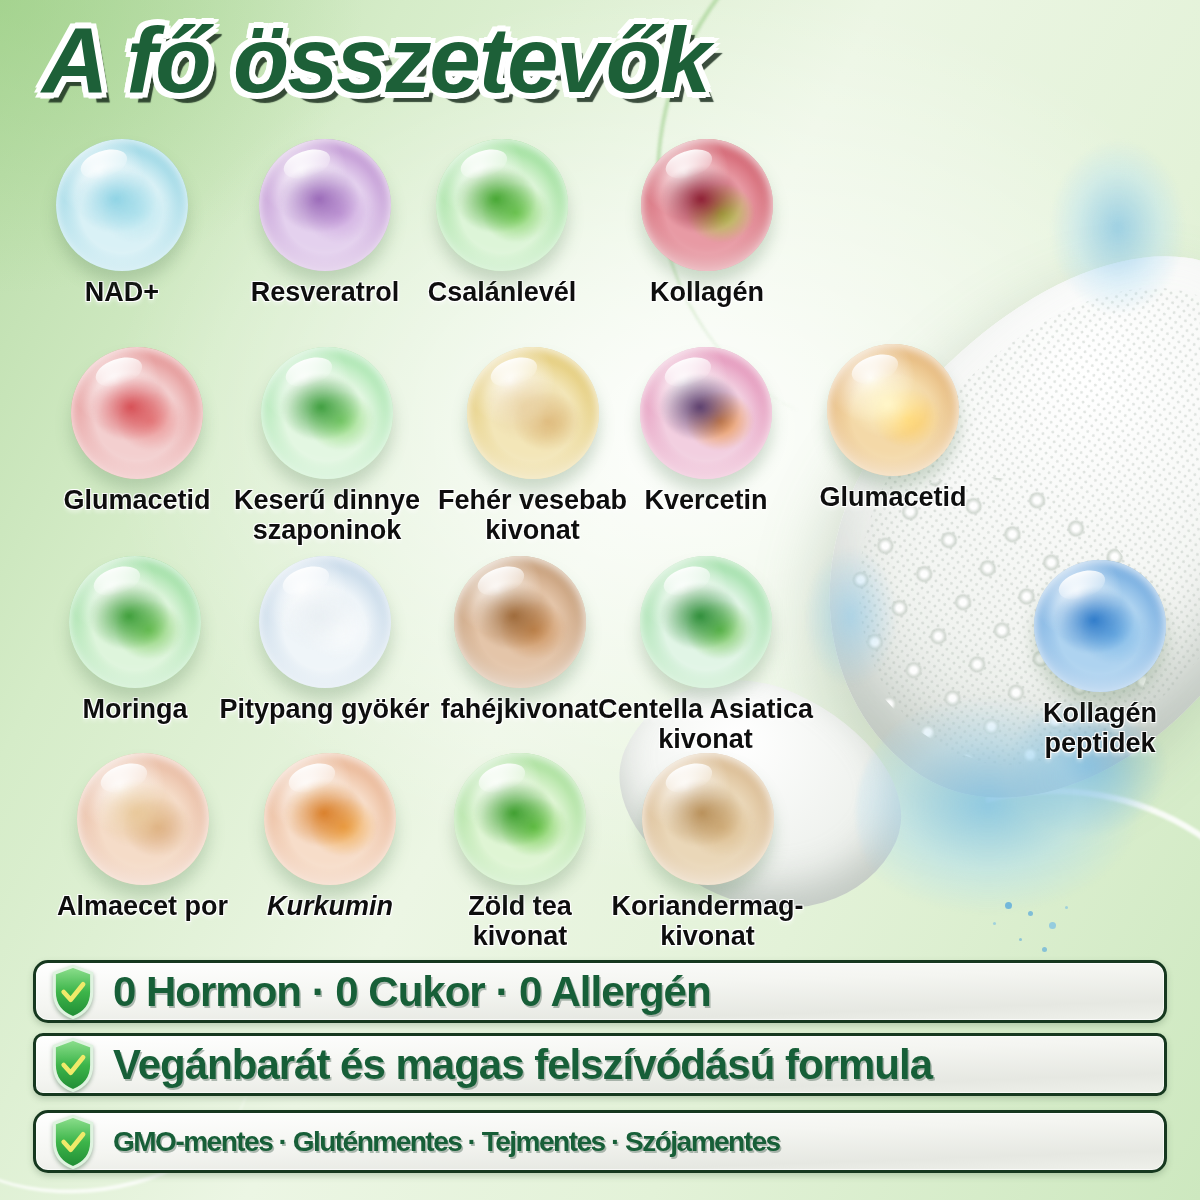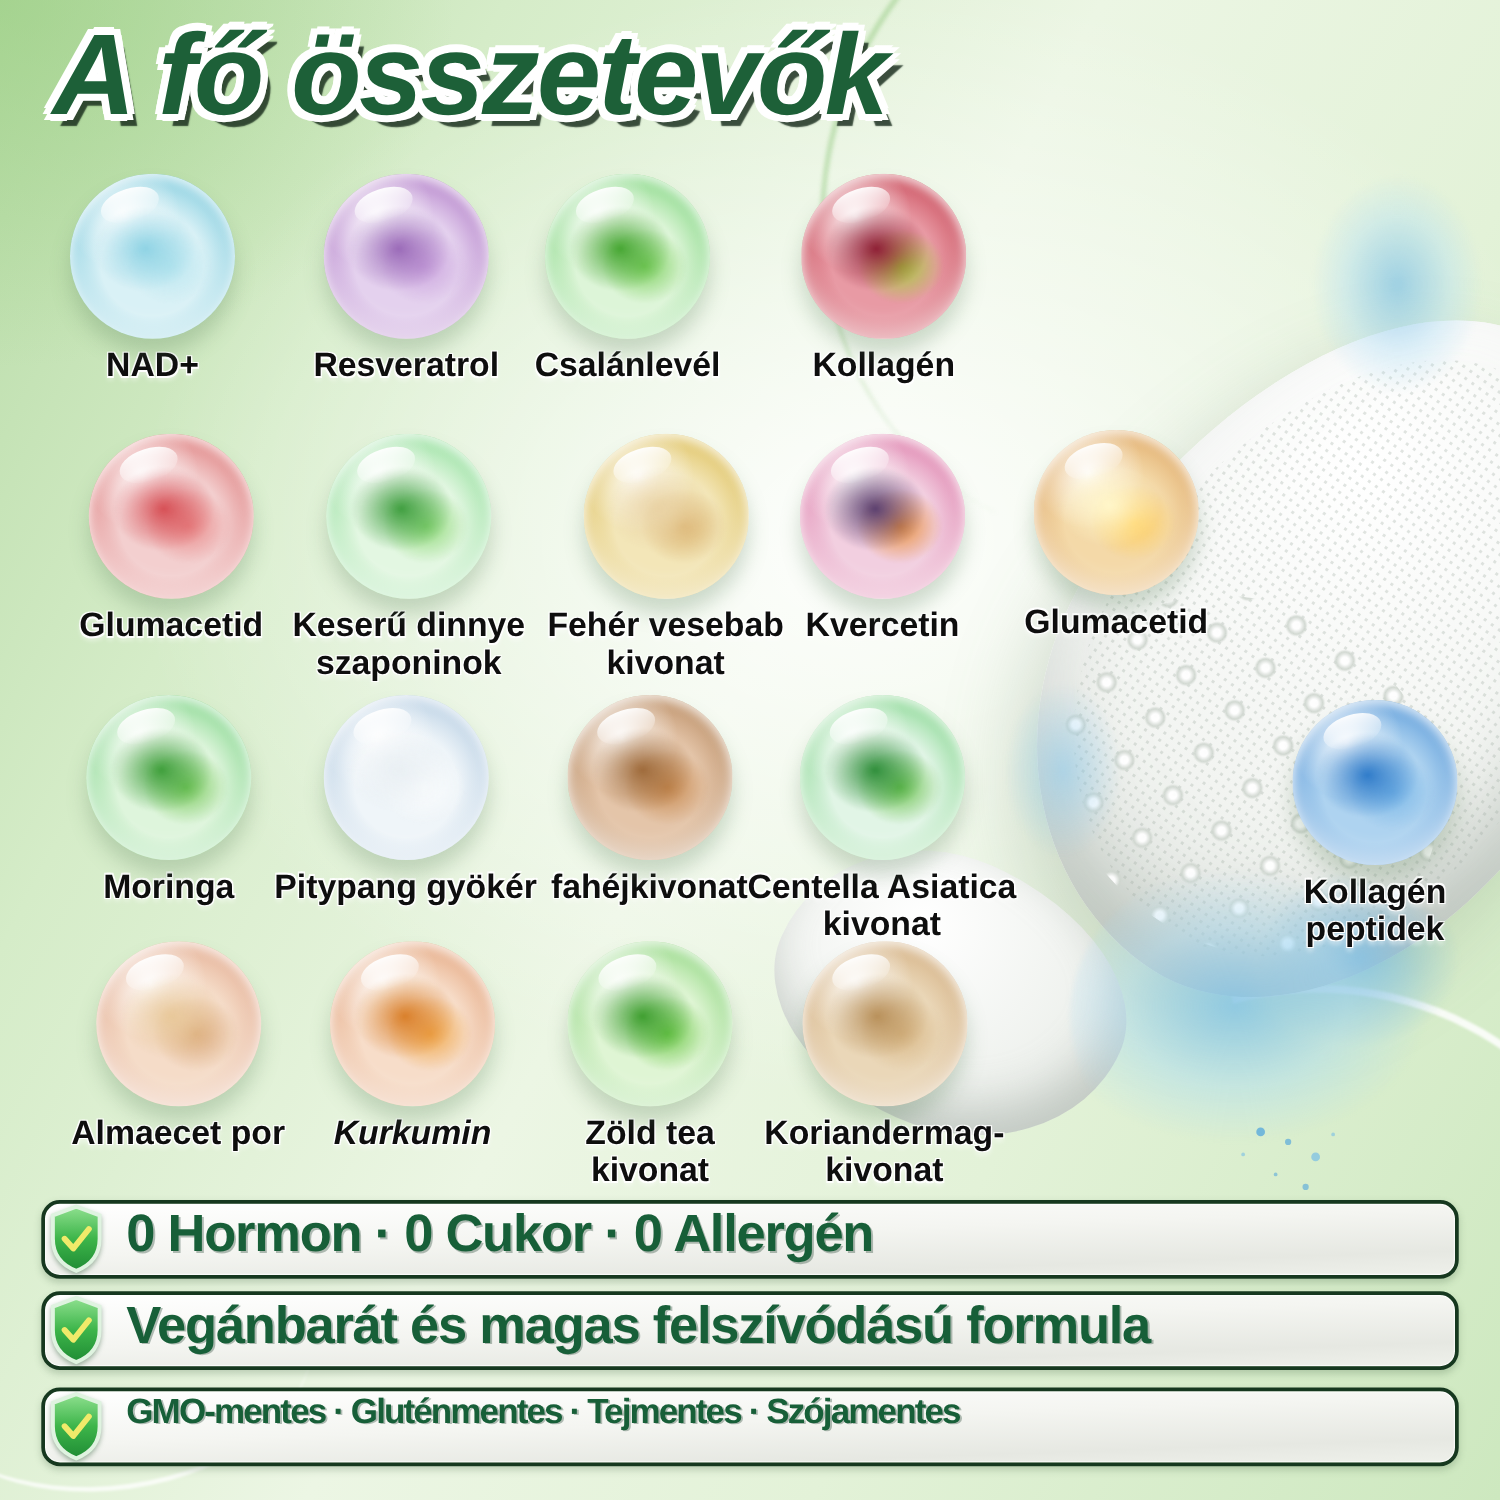--- a/index.html
+++ b/index.html
@@ -75,24 +75,24 @@
   .ing-4{left:27px;top:347px;width:220px;}  .ing-5{left:212px;top:347px;width:230px;}
   .ing-6{left:420px;top:347px;width:225px;} .ing-7{left:596px;top:347px;width:220px;}
   .ing-8{left:788px;top:344px;width:210px;}
   .ing-9{left:25px;top:556px;width:220px;}  .ing-10{left:202px;top:556px;width:245px;}
   .ing-11{left:407px;top:556px;width:225px;}.ing-12{left:588px;top:556px;width:235px;}
   .ing-13{left:1000px;top:560px;width:200px;}
   .ing-14{left:30px;top:753px;width:225px;} .ing-15{left:220px;top:753px;width:220px;font-style:italic;}
   .ing-16{left:410px;top:753px;width:220px;}.ing-17{left:595px;top:753px;width:225px;}
   
   .banner{position:absolute;left:33px;width:1134px;height:63px;z-index:5;box-sizing:border-box;
-    border:3px solid #16381f;border-radius:15px;display:flex;
+    border:3px solid #16381f;border-radius:15px;display:flex;align-items:center;padding-left:12px;
     background:linear-gradient(178deg,#ffffff 0%,#f4f5f1 45%,#e6e8e2 80%,#eef0ea 100%);
     box-shadow:0 3px 6px rgba(80,110,80,.28), inset 0 0 0 1px rgba(255,255,255,.7);}
-  .b1{top:960px;} .b2{top:1033px;} .b3{top:1110px;}
+  .b1{top:960px;} .b2{top:1033px;border-radius:10px;} .b3{top:1110px;}
   .banner .shield{width:50px;height:56px;flex:0 0 auto;filter:drop-shadow(0 2px 2px rgba(30,80,40,.4));}
   .banner .txt{margin-left:15px;font-weight:bold;color:#175f38;letter-spacing:-1px;white-space:nowrap;
     font-size:42px;text-shadow:1.5px 1.5px 0 rgba(10,45,25,.3);}
   .b3 .txt{font-size:28px;letter-spacing:-1.5px;}
 </style>
 </head>
 <body>
 
 <svg width="0" height="0" style="position:absolute">
   <defs>

